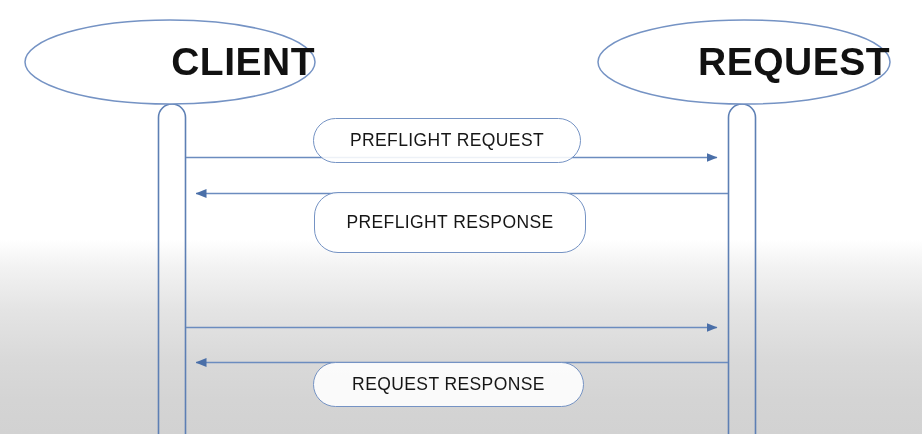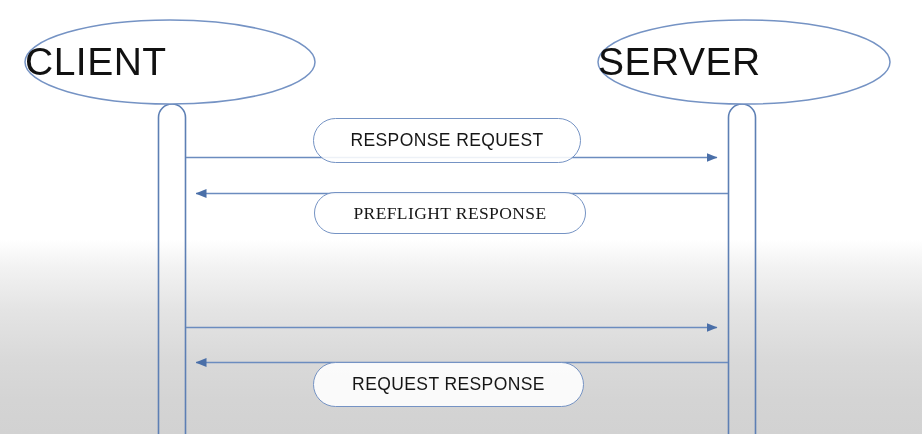--- a/index.html
+++ b/index.html
@@ -24,23 +24,23 @@
   }
   #diagram-svg {
     position: absolute;
     left: 0;
     top: 0;
     width: 922px;
     height: 434px;
   }
   .node-label {
     position: absolute;
-    text-align: left;
+    text-align: right;
     color: #111111;
-    font-weight: 400;
+    font-weight: 700;
     letter-spacing: 0.5px;
     white-space: nowrap;
     user-select: none;
   }
   #client-label {
     left: 25px;
     top: 38px;
     width: 290px;
     font-size: 39px;
     line-height: 48px;
@@ -63,21 +63,21 @@
     justify-content: center;
   }
   .msg-text {
     font-size: 17.5px;
     color: #161616;
     letter-spacing: 0.4px;
     white-space: nowrap;
     user-select: none;
   }
   #box-preflight-request { left: 313px; top: 118px; width: 268px; height: 45px; }
-  #box-preflight-response { left: 314px; top: 192px; width: 272px; height: 42px; font-family: Liberation Serif, serif; }
+  #box-preflight-response { left: 314px; top: 192px; width: 272px; height: 61px; }
   #box-actual-request { left: 311px; top: 288px; width: 271px; height: 44px; }
   #box-actual-response { left: 313px; top: 362px; width: 271px; height: 45px; }
 </style>
 </head>
 <body>
 
 <div id="canvas">
 
   <svg id="diagram-svg" viewBox="0 0 922 434">
     <defs>
@@ -101,24 +101,24 @@
 
     <line x1="728" y1="193.5" x2="196" y2="193.5" stroke="#6b8cbf" stroke-width="1.6" marker-end="url(#arrow-left)"></line>
 
     <line x1="186" y1="327.5" x2="717" y2="327.5" stroke="#6b8cbf" stroke-width="1.6" marker-end="url(#arrow-right)"></line>
 
     <line x1="728" y1="362.5" x2="196" y2="362.5" stroke="#6b8cbf" stroke-width="1.6" marker-end="url(#arrow-left)"></line>
   </svg>
 
   <div class="node-label" id="client-label">CLIENT</div>
 
-  <div class="node-label" id="server-label">SERVER</div>
+  <div class="node-label" id="server-label">REQUEST</div>
 
   <div class="msg-box" id="box-preflight-request">
-    <span class="msg-text">RESPONSE REQUEST</span>
+    <span class="msg-text">PREFLIGHT REQUEST</span>
   </div>
 
   <div class="msg-box" id="box-preflight-response">
     <span class="msg-text">PREFLIGHT RESPONSE</span>
   </div>
 
 
   <div class="msg-box" id="box-actual-response">
     <span class="msg-text">REQUEST RESPONSE</span>
   </div>

